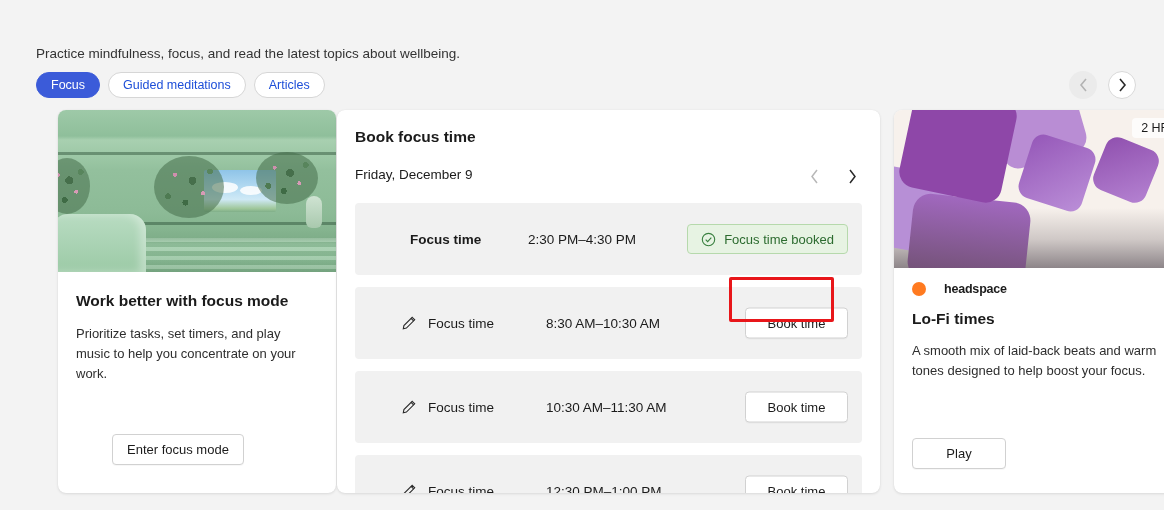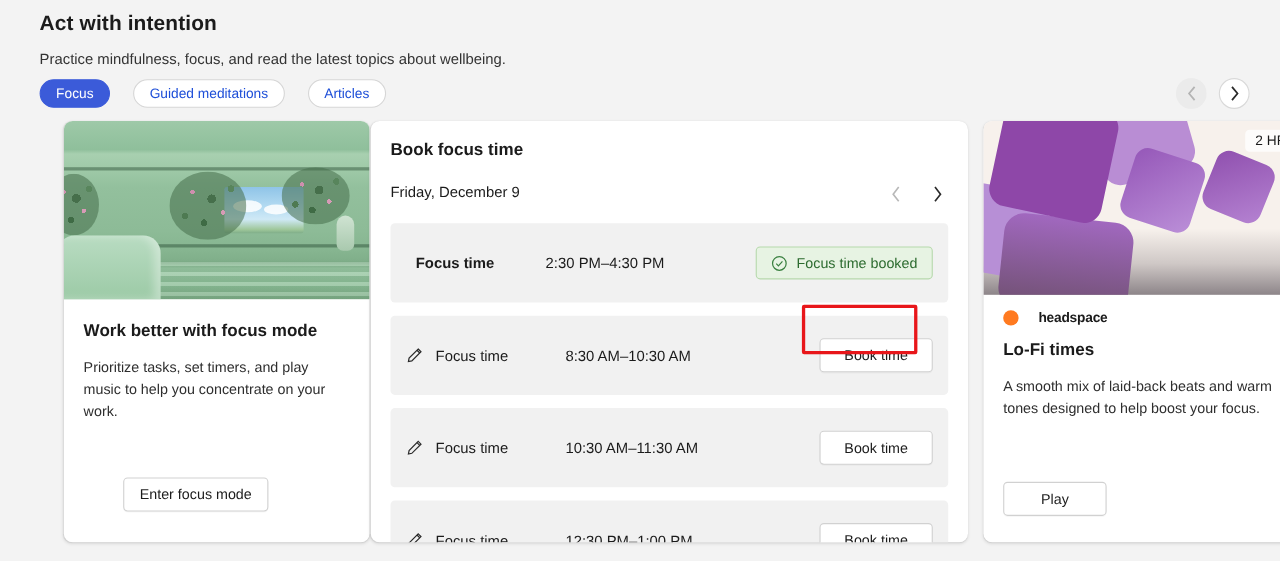--- a/index.html
+++ b/index.html
@@ -17,21 +17,21 @@
   .page-title {
     position: absolute; left: 36px; top: 11px;
     font-size: 19px; font-weight: 700; letter-spacing: .1px;
     color: #1b1b1b;
   }
   .page-sub {
     position: absolute; left: 36px; top: 46px;
     font-size: 13.5px; color: #333;
   }
 
-  .chips { position: absolute; left: 36px; top: 72px; display: flex; gap: 21px; }
+  .chips { position: absolute; left: 36px; top: 72px; display: flex; gap: 8px; }
   .chip {
     height: 26px; padding: 0 14px; border-radius: 13px;
     display: flex; align-items: center; justify-content: center;
     font-size: 12.5px; background: #fff; border: 1px solid #d6d6d6;
     color: #1d4ed8; cursor: pointer; white-space: nowrap;
   }
   .chip.active { background: #3b5bd9; border-color: #3b5bd9; color: #fff; }
 
   .carousel-nav { position: absolute; right: 28px; top: 71px; display: flex; gap: 11px; align-items: center; }
   .nav-btn {
@@ -133,21 +133,21 @@
   .mid-nav-btn {
     width: 24px; height: 24px; display: flex; align-items: center; justify-content: center;
     background: none; border: none; cursor: pointer;
   }
   .mid-nav-btn.prev svg { stroke: #b8b8b8; }
   .mid-nav-btn.next svg { stroke: #2a2a2a; }
 
   .slots { position: absolute; left: 18px; top: 93px; width: 507px; }
   .slot {
     position: relative; height: 72px; background: #f1f1f1; border-radius: 4px;
-    display: flex; align-items: center; margin-bottom: 12px;
+    display: flex; align-items: center; margin-bottom: 12px; padding-left: 32px;
   }
   .slot-icon { width: 18px; margin-left: 14px; display: flex; align-items: center; }
   .slot-label { font-size: 13.5px; margin-left: 9px; width: 118px; color: #1b1b1b; }
   .slot-label.bold { font-weight: 700; margin-left: 23px; }
   .slot-time { font-size: 13.5px; color: #1b1b1b; }
   .slot-action { position: absolute; right: 14px; top: 50%; transform: translateY(-50%); }
 
   .booked-badge {
     display: inline-flex; align-items: center; gap: 8px;
     height: 30px; padding: 0 13px;
@@ -188,21 +188,20 @@
   .hs-dot { width: 14px; height: 14px; border-radius: 50%; background: #ff7a20; }
   .hs-brand-name { font-size: 12.5px; font-weight: 600; letter-spacing: -.2px; }
   .hs-title { margin-top: 14px; font-size: 15.5px; font-weight: 700; }
   .hs-desc { margin-top: 13px; font-size: 13px; line-height: 20px; color: #2e2e2e; }
 </style>
 </head>
 <body>
 
 <div class="page">
 
-  <div class="page-title">Act with intention</div>
   <div class="page-sub">Practice mindfulness, focus, and read the latest topics about wellbeing.</div>
 
   <div class="chips">
     <div class="chip active">Focus</div>
     <div class="chip">Guided meditations</div>
     <div class="chip">Articles</div>
   </div>
 
   <div class="carousel-nav">
     <div class="nav-btn disabled">

